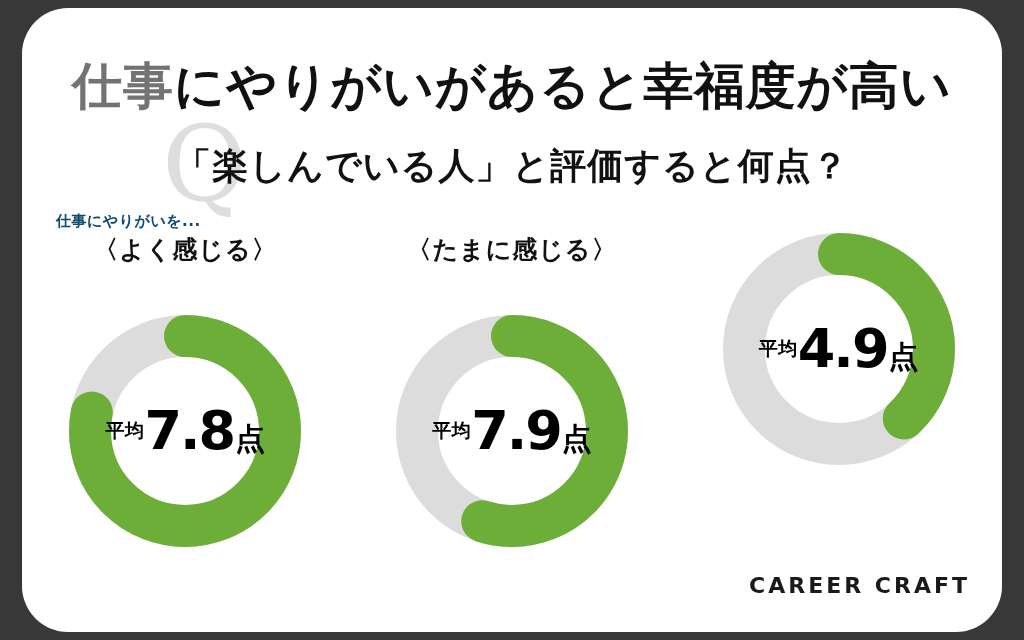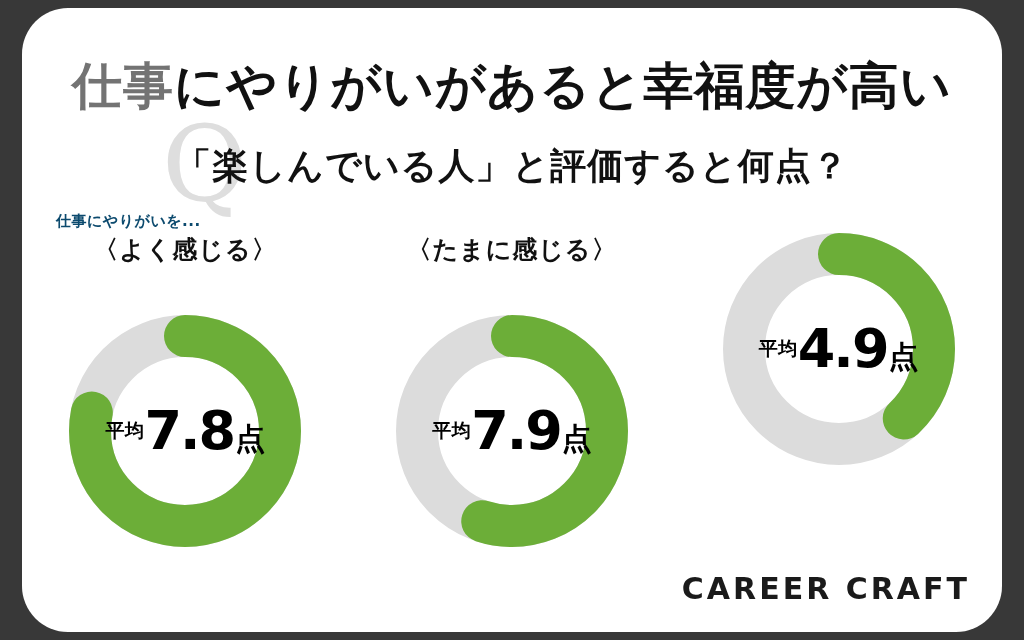--- a/index.html
+++ b/index.html
@@ -176,22 +176,22 @@
     font-weight: 700;
     color: #000000;
     margin-left: 1px;
     line-height: 1;
   }
 
   
   .logo {
     position: absolute;
     right: 32px;
-    bottom: 26px;
-    font-size: 30px;
+    bottom: 34px;
+    font-size: 22px;
     font-weight: 700;
     letter-spacing: 3px;
     color: #1a1a1a;
     white-space: nowrap;
   }
 </style>
 </head>
 <body>
 
 <div class="canvas">

